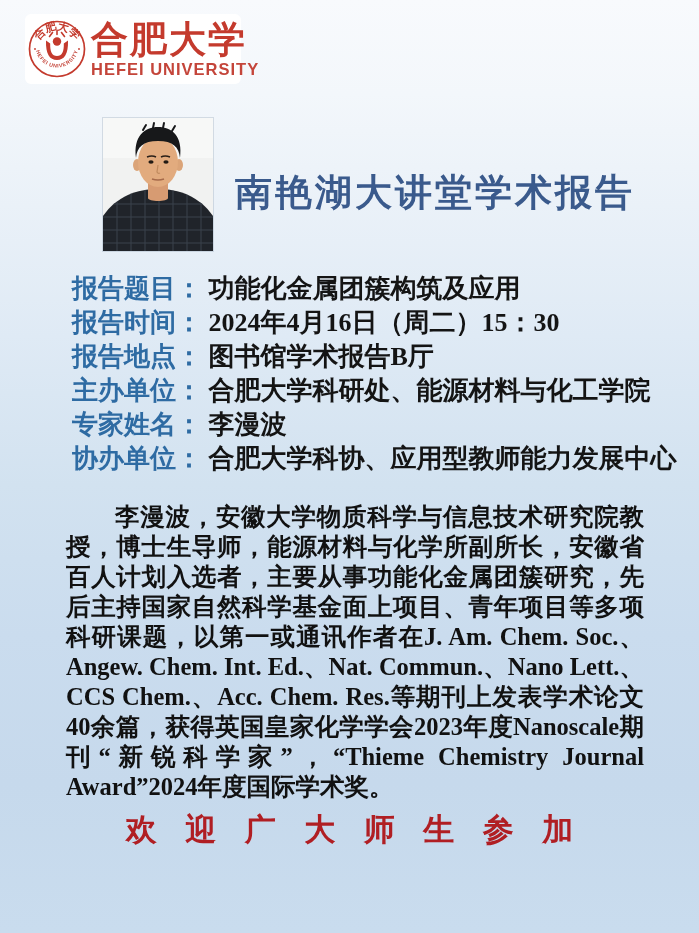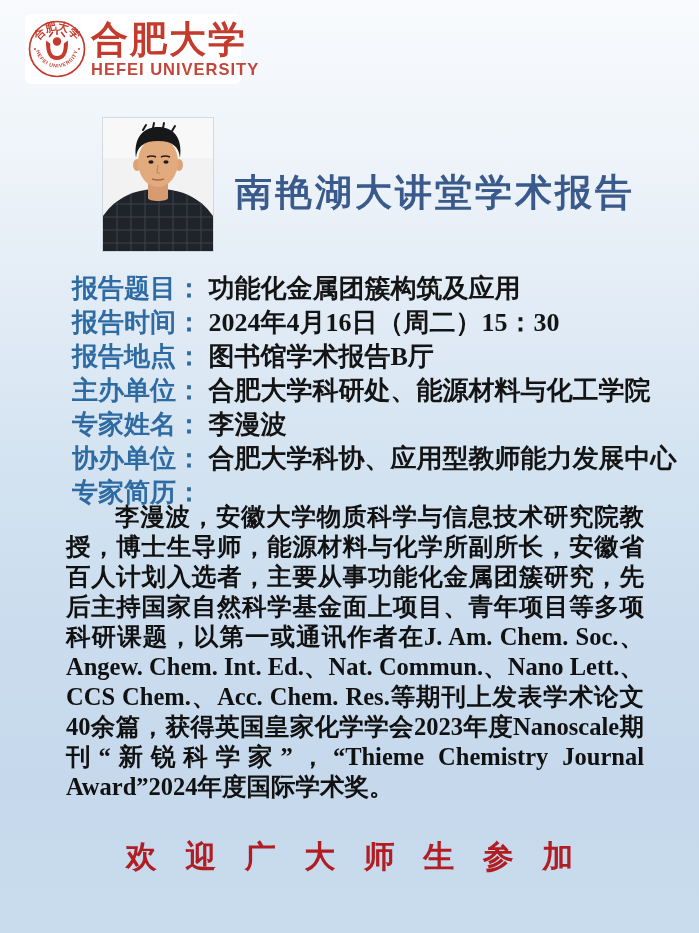--- a/index.html
+++ b/index.html
@@ -48,21 +48,21 @@
   .field-label{color:#2e6ba3;font-weight:bold;}
   .field-value{color:#141414;font-weight:bold;text-align:center;}
   
   .bio{
     position:absolute;left:62px;top:498px;width:578px;
     font-size:24.5px;line-height:30px;color:#111;font-weight:bold;
     text-align:justify;text-indent:2em;margin:4px;
   }
   
   .footer{
-    position:absolute;left:0;top:836px;width:100%;
+    position:absolute;left:0;top:809px;width:100%;
     text-align:center;
     font-size:31px;font-weight:bold;color:#b01e23;
     letter-spacing:0.92em;text-indent:0.92em;white-space:nowrap;
   }
 </style>
 </head>
 <body>
 
 <div class="poster">
 
@@ -151,23 +151,19 @@
       <span class="field-value">合肥大学科研处、能源材料与化工学院</span>
     </div>
     <div class="field-row">
       <span class="field-label">专家姓名：</span>
       <span class="field-value">李漫波</span>
     </div>
     <div class="field-row">
       <span class="field-label">协办单位：</span>
       <span class="field-value">合肥大学科协、应用型教师能力发展中心</span>
     </div>
-    <div class="field-row">
-      <span class="field-label">专家简历：</span>
-      <span class="field-value"></span>
-    </div>
   </div>
 
   <p class="bio">李漫波，安徽大学物质科学与信息技术研究院教授，博士生导师，能源材料与化学所副所长，安徽省百人计划入选者，主要从事功能化金属团簇研究，先后主持国家自然科学基金面上项目、青年项目等多项科研课题，以第一或通讯作者在J. Am. Chem. Soc.、Angew. Chem. Int. Ed.、Nat. Commun.、Nano Lett.、CCS Chem.、Acc. Chem. Res.等期刊上发表学术论文40余篇，获得英国皇家化学学会2023年度Nanoscale期刊“新锐科学家”，“Thieme Chemistry Journal Award”2024年度国际学术奖。</p>
 
   <div class="footer">欢迎广大师生参加</div>
 
 </div>
 
 </body></html>

